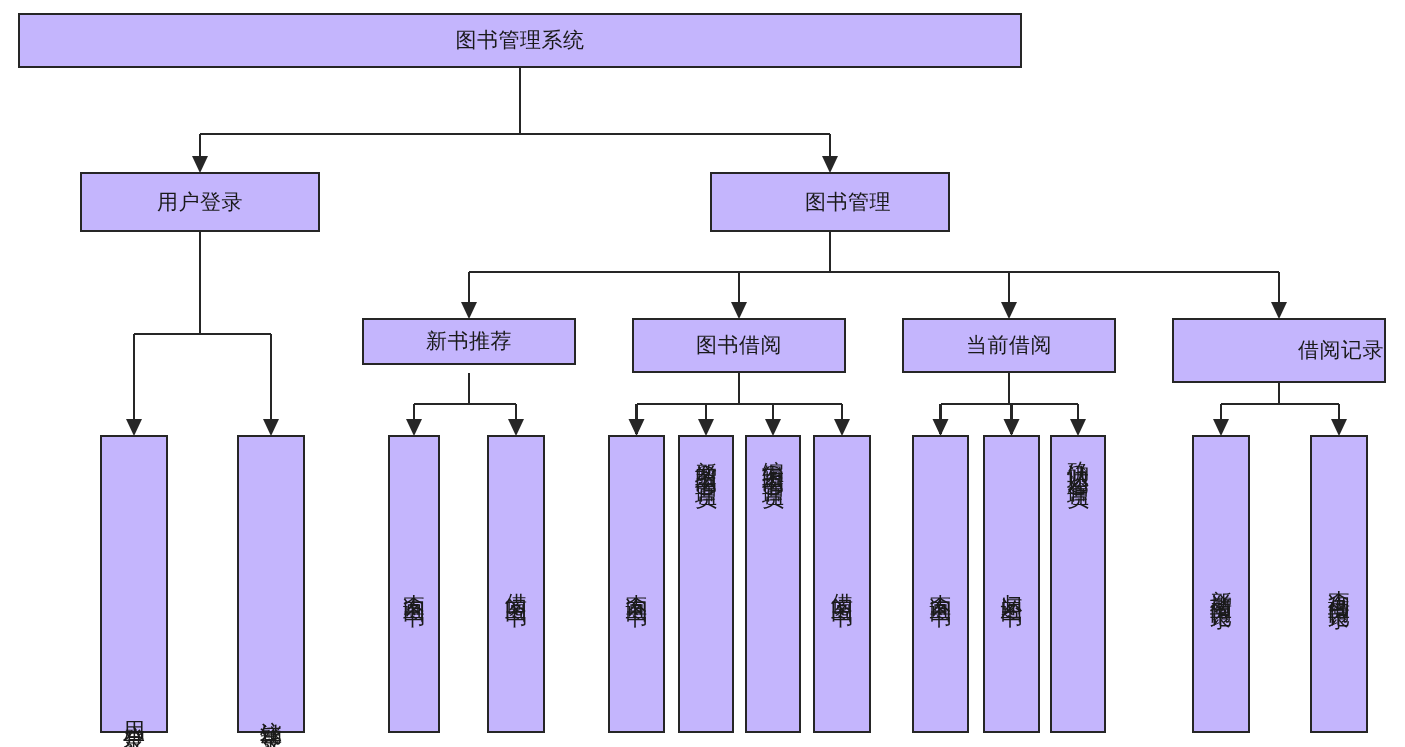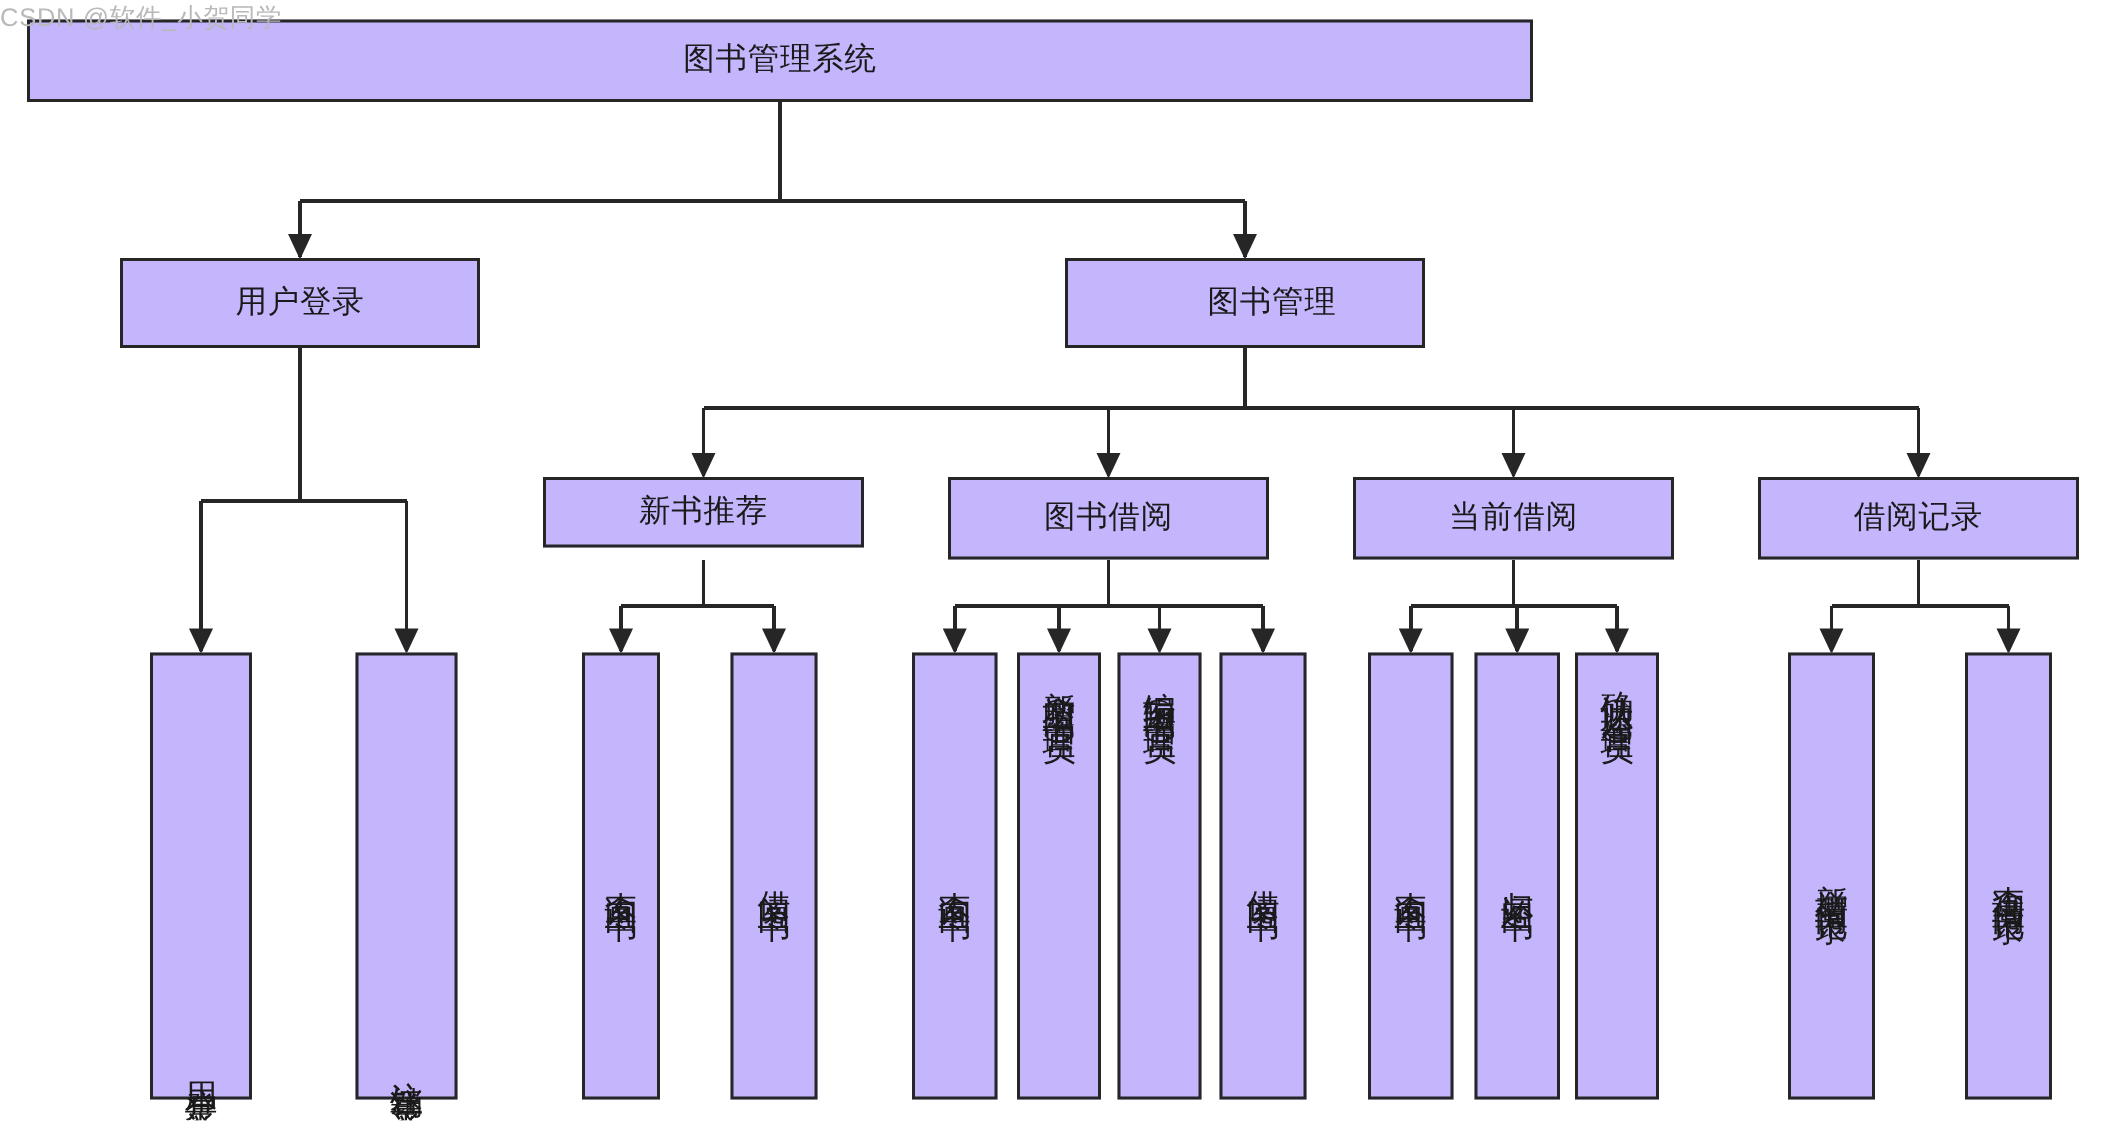--- a/index.html
+++ b/index.html
@@ -149,21 +149,21 @@
       </div>
       <div class="node-box horizontal" style="left: 362px; top: 318px; width: 214px; height: 47px; border-color: rgb(38, 38, 38);">
         <span class="node-label" style="color: rgb(26, 26, 26);">新书推荐</span>
       </div>
       <div class="node-box horizontal" style="left: 632px; top: 318px; width: 214px; height: 55px; border-color: rgb(38, 38, 38);">
         <span class="node-label" style="color: rgb(26, 26, 26);">图书借阅</span>
       </div>
       <div class="node-box horizontal" style="left: 902px; top: 318px; width: 214px; height: 55px; border-color: rgb(38, 38, 38);">
         <span class="node-label" style="color: rgb(26, 26, 26);">当前借阅</span>
       </div>
-      <div class="node-box horizontal" style="left: 1172px; top: 318px; width: 214px; height: 55px; border-color: rgb(38, 38, 38);">
+      <div class="node-box horizontal" style="left: 1172px; top: 318px; width: 214px; height: 65px; border-color: rgb(38, 38, 38); justify-content: flex-end;">
         <span class="node-label" style="color: rgb(26, 26, 26);">借阅记录</span>
       </div>
       <div class="node-box vertical align-bottom" style="left: 100px; top: 435px; width: 68px; height: 298px; border-color: rgb(38, 38, 38);">
         <span class="node-label" style="color: rgb(26, 26, 26);">用户登录</span>
       </div>
       <div class="node-box vertical align-bottom" style="left: 237px; top: 435px; width: 68px; height: 298px; border-color: rgb(38, 38, 38);">
         <span class="node-label" style="color: rgb(26, 26, 26);">注销登录</span>
       </div>
       <div class="node-box vertical align-center" style="left: 388px; top: 435px; width: 52px; height: 298px; border-color: rgb(38, 38, 38);">
         <span class="node-label" style="color: rgb(26, 26, 26);">查询图书</span>
@@ -193,15 +193,14 @@
         <span class="node-label" style="color: rgb(26, 26, 26);">确认归还（管理员）</span>
       </div>
       <div class="node-box vertical align-center" style="left: 1192px; top: 435px; width: 58px; height: 298px; border-color: rgb(38, 38, 38);">
         <span class="node-label" style="color: rgb(26, 26, 26);">新增借阅记录</span>
       </div>
       <div class="node-box vertical align-center" style="left: 1310px; top: 435px; width: 58px; height: 298px; border-color: rgb(38, 38, 38);">
         <span class="node-label" style="color: rgb(26, 26, 26);">查询借阅记录</span>
       </div>
     </div>
 
-  <div class="watermark">CSDN @软件_小贺同学</div>
 
 </div>
 
 </body></html>

